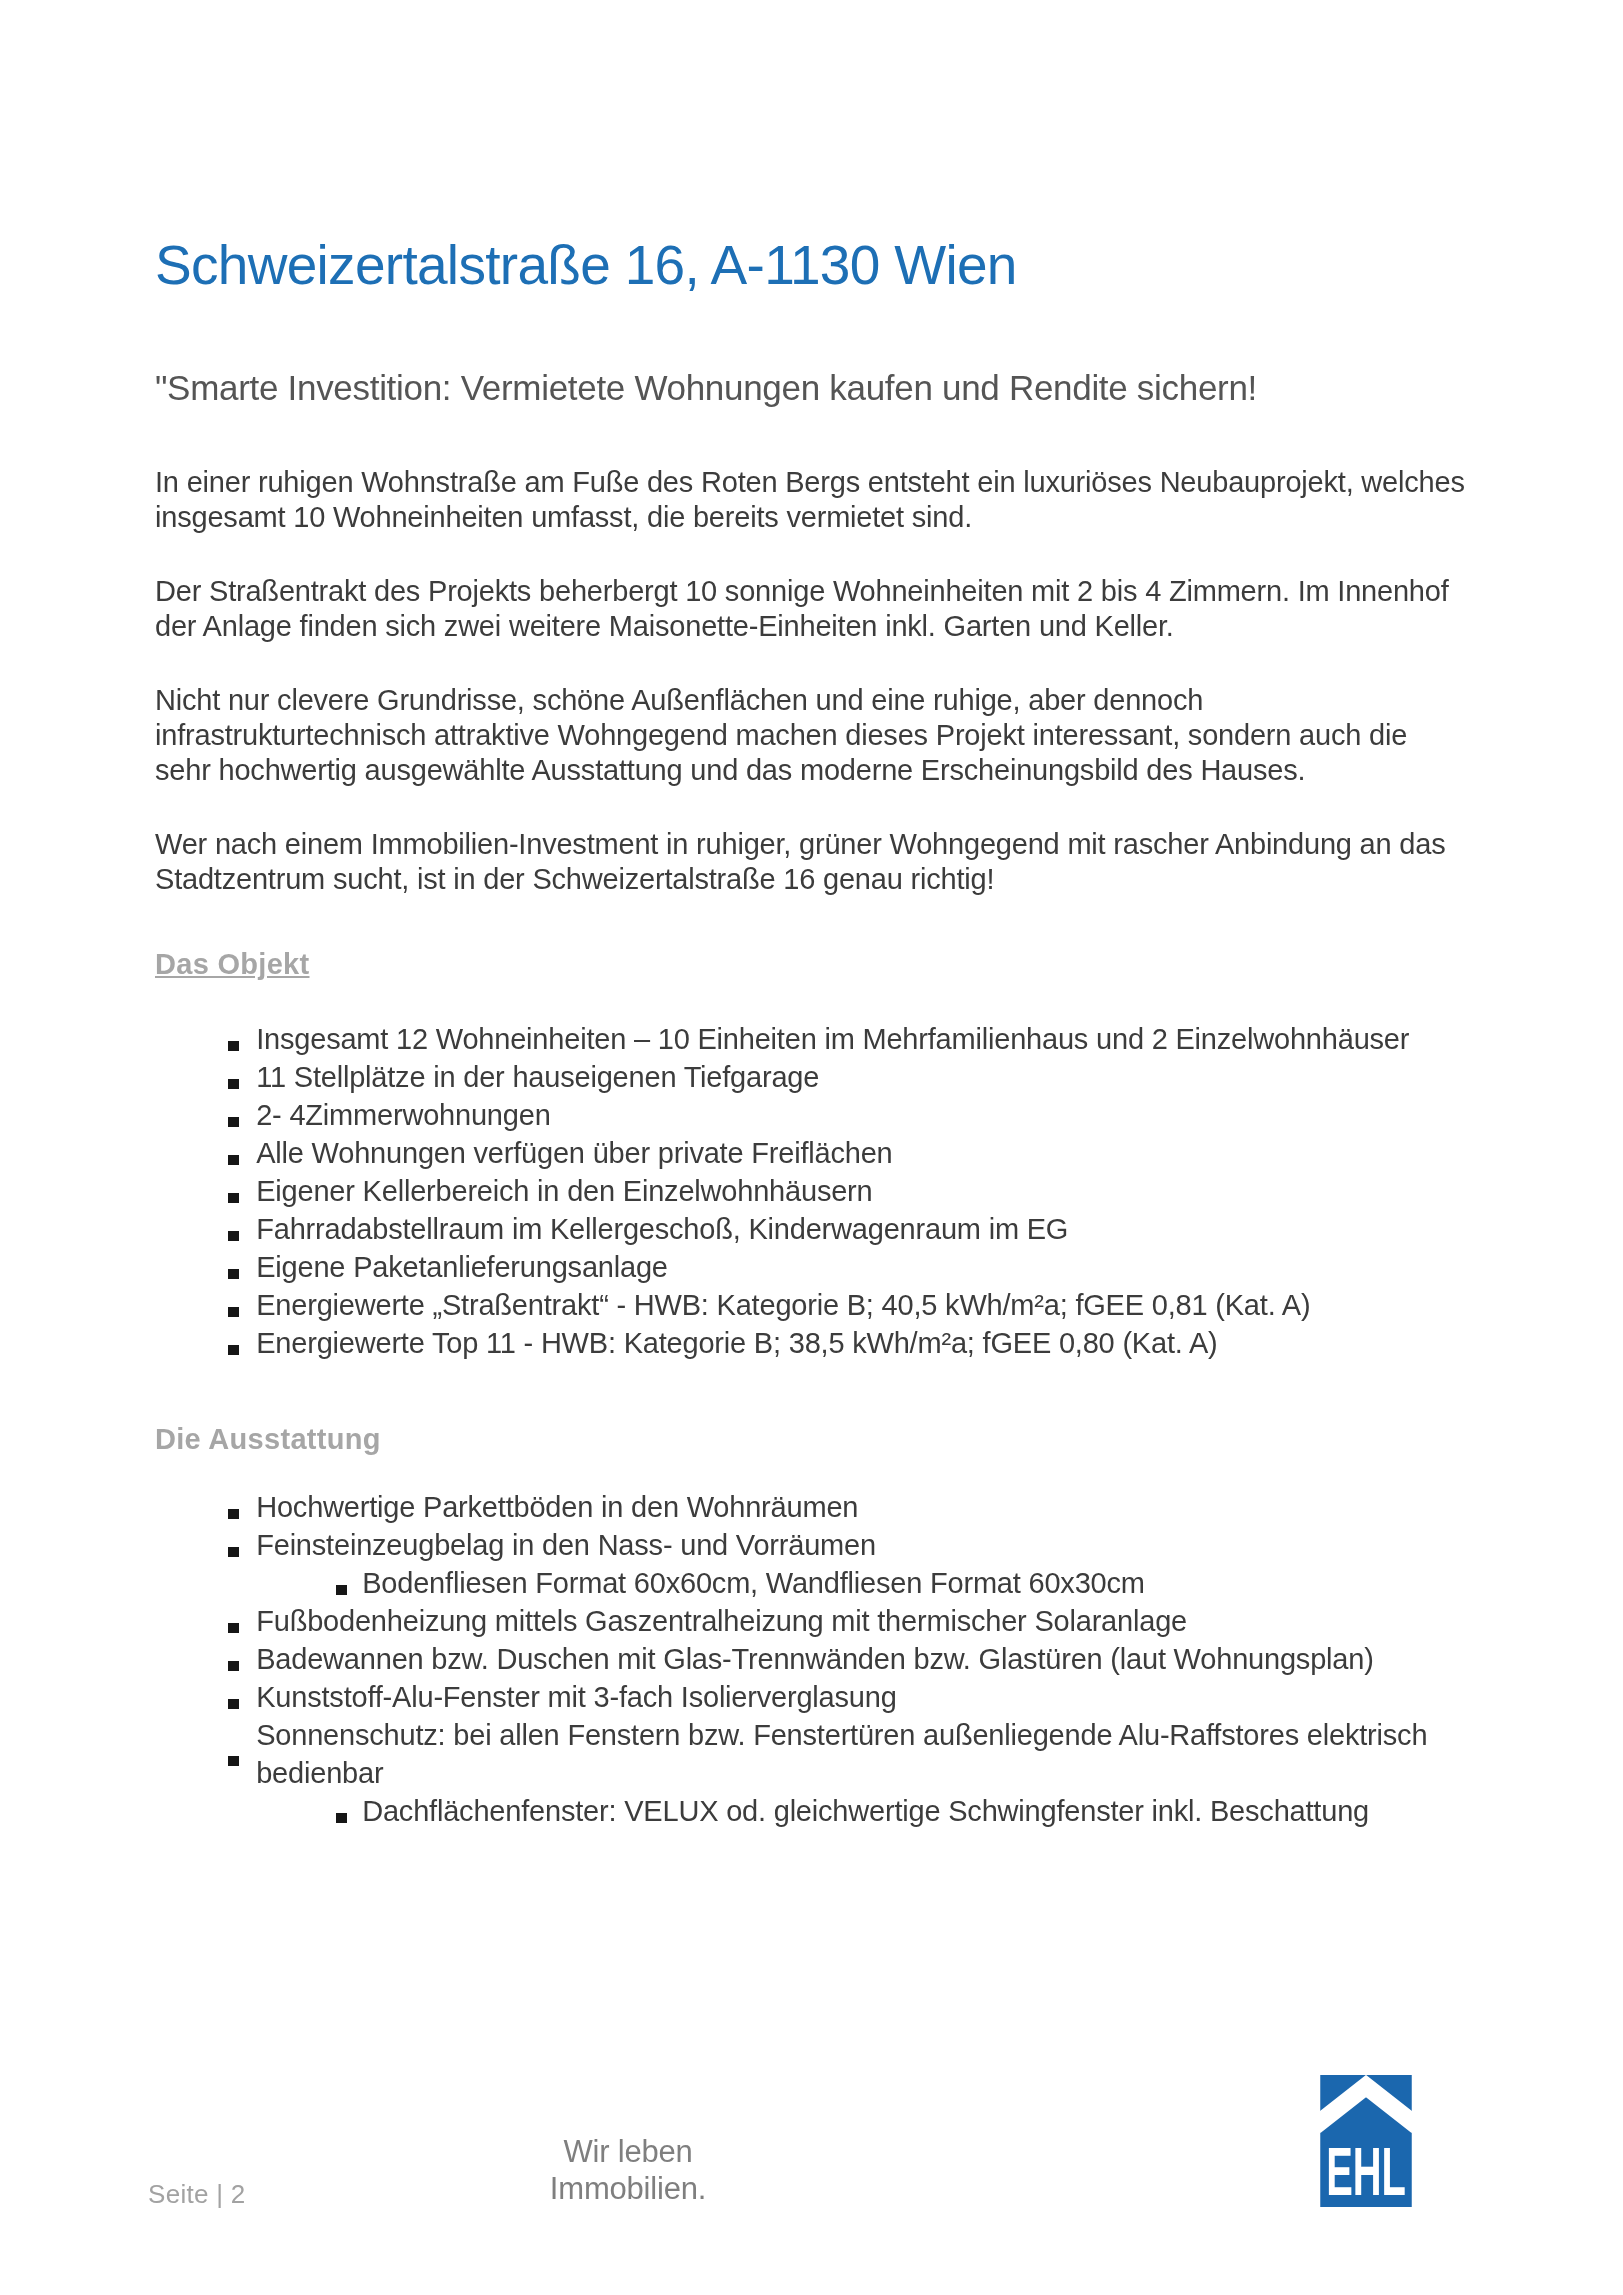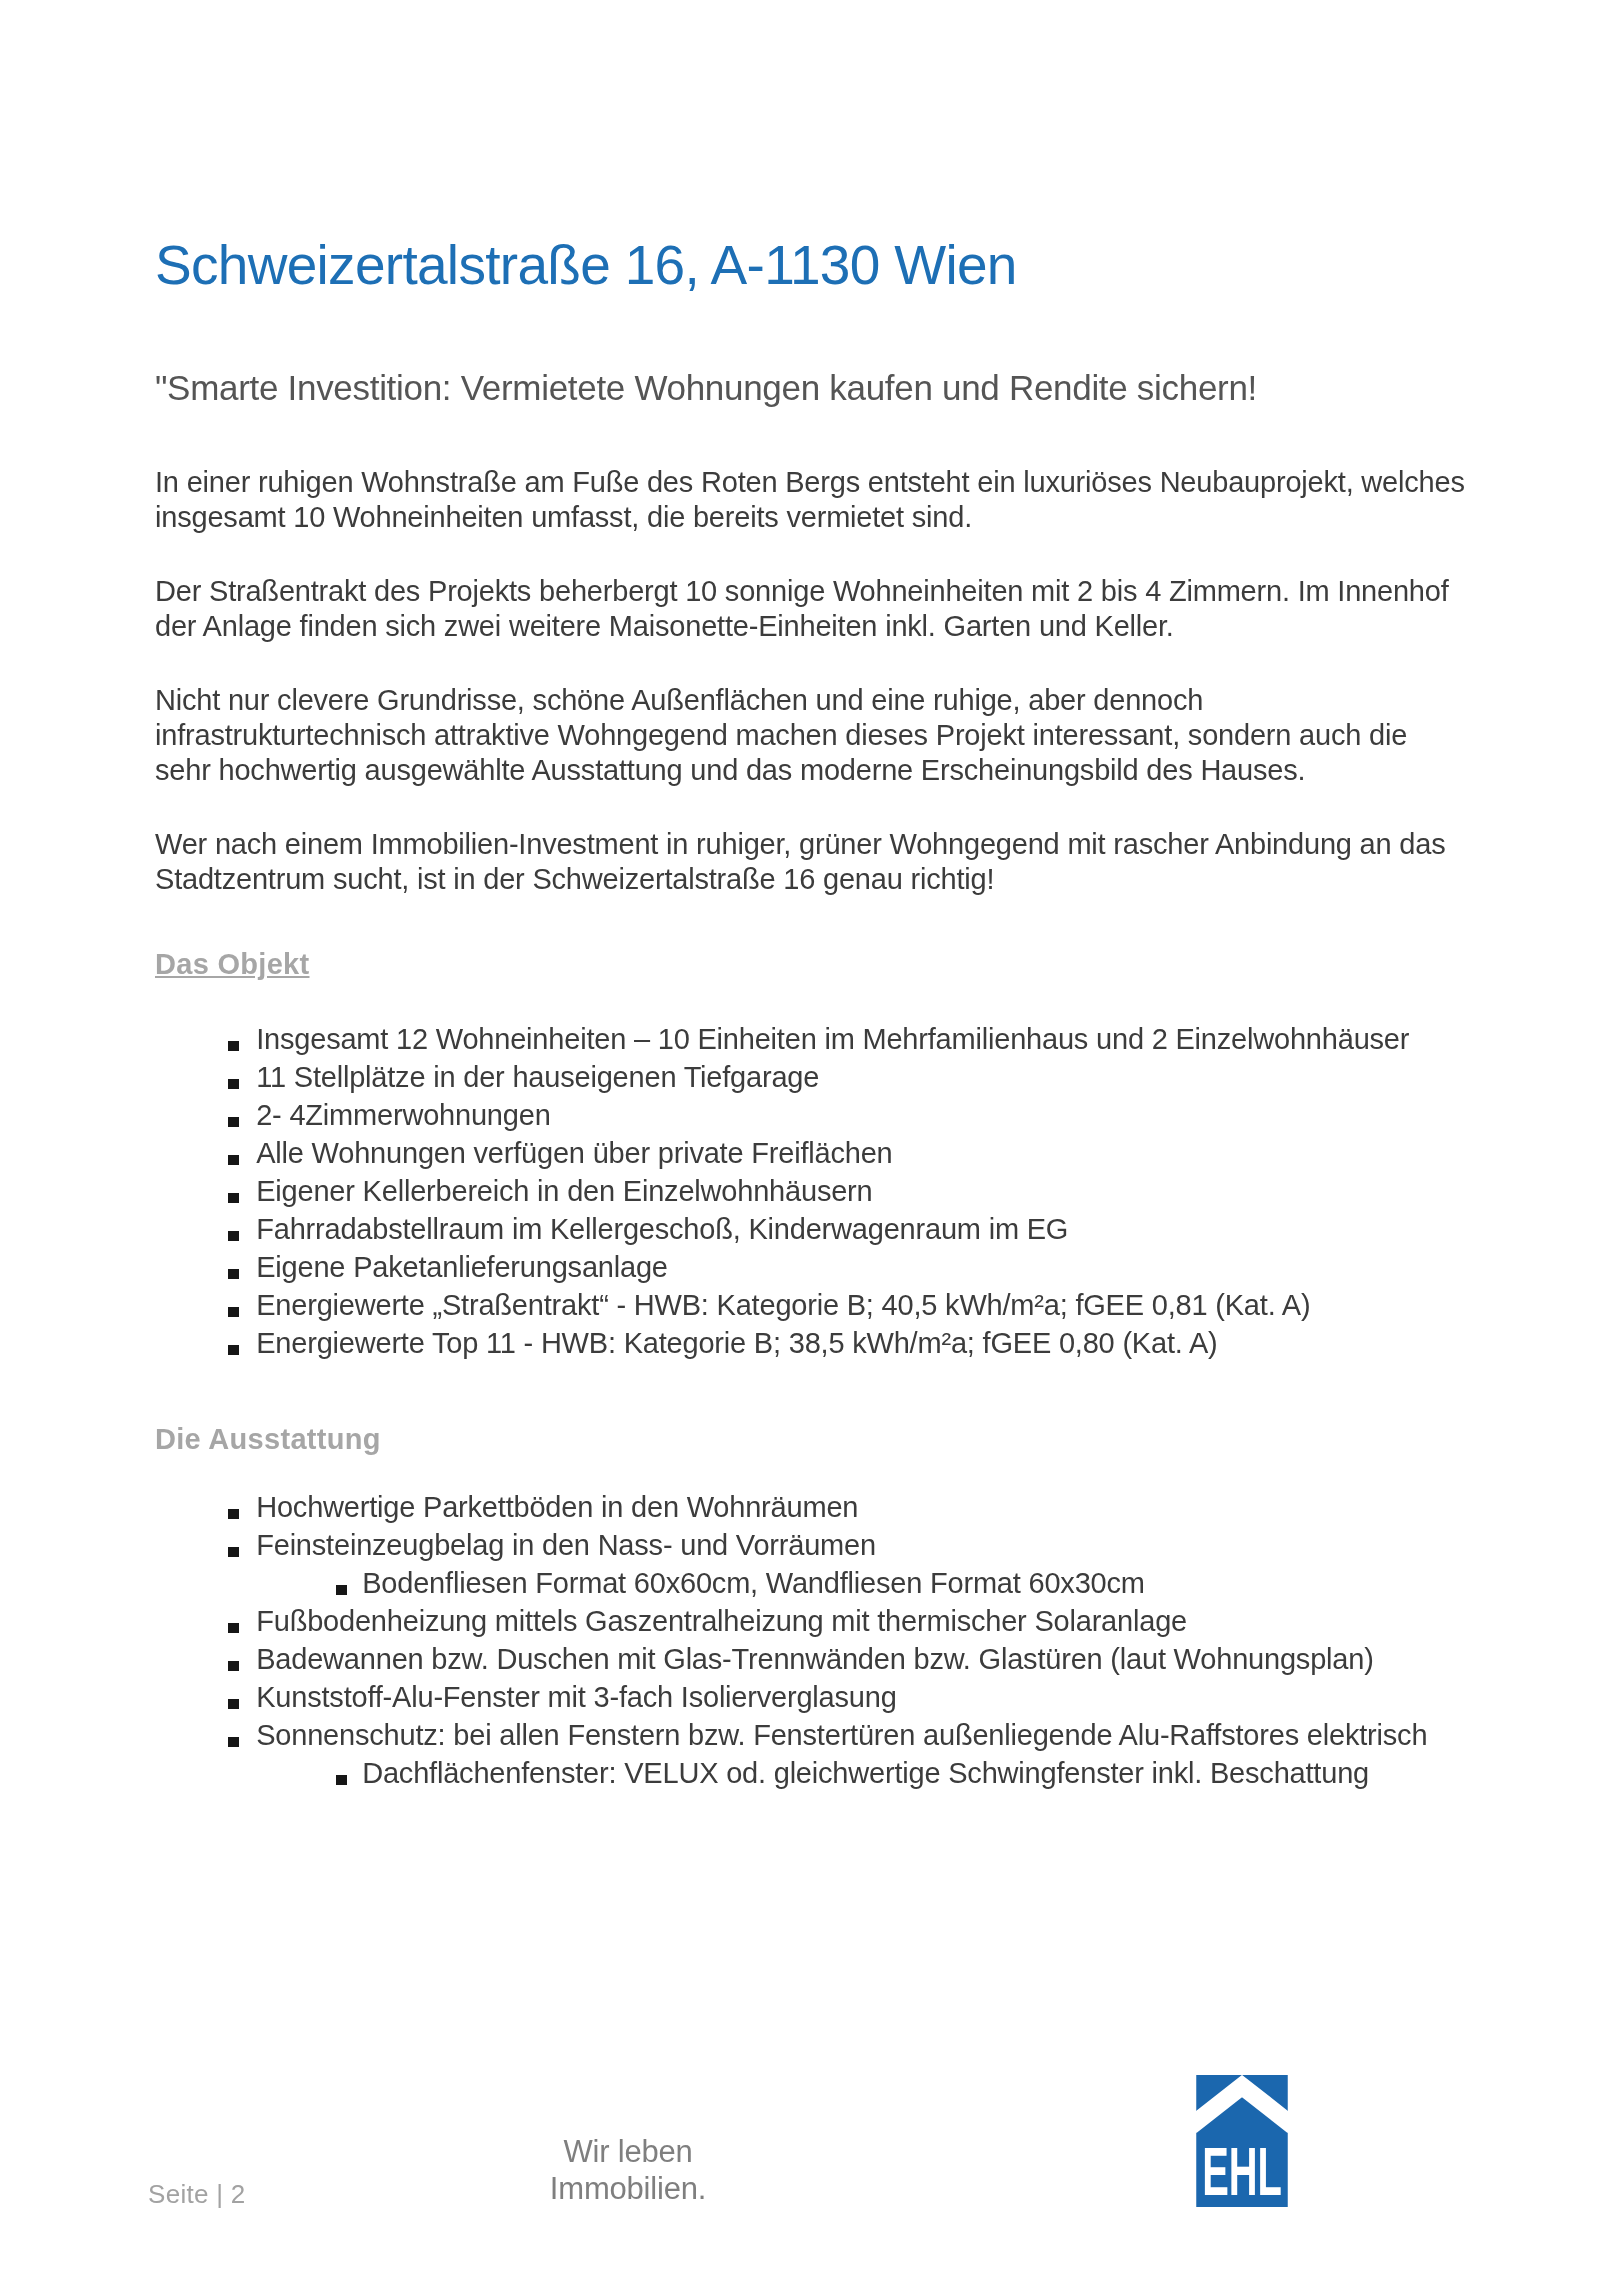--- a/index.html
+++ b/index.html
@@ -45,21 +45,21 @@
   .li.l2{padding-left:181px;}
   .li.l2 .sq{margin-right:15.7px;}
   .page-number{
     position:absolute;left:148px;top:2181px;font-size:26px;line-height:26px;
     color:var(--page-number-gray);letter-spacing:0.3px;
   }
   .tagline{
     position:absolute;left:0;top:2133px;width:1256px;text-align:center;
     font-size:31px;line-height:37px;color:var(--footer-gray);letter-spacing:-0.2px;
   }
-  .logo{position:absolute;left:1196px;top:2075px;width:92px;height:100px;}
+  .logo{position:absolute;left:1320px;top:2075px;width:92px;height:100px;}
   .logo svg{display:block;width:92px;height:132px;}
 </style>
 </head>
 <body>
 
 <div class="page">
   <div class="content">
 
     <h1 class="title">Schweizertalstraße 16, A-1130 Wien</h1>
 
@@ -178,20 +178,21 @@
         <div class="li l1">
           <span class="sq"></span>
           <div class="itext">
             <div class="tline">Kunststoff-Alu-Fenster mit 3-fach Isolierverglasung</div>
           </div>
         </div>
         <div class="li l1">
           <span class="sq"></span>
           <div class="itext">
             <div class="tline">Sonnenschutz: bei allen Fenstern bzw. Fenstertüren außenliegende Alu-Raffstores elektrisch</div>
+            <div class="tline">bedienbar</div>
           </div>
         </div>
         <div class="li l2">
           <span class="sq"></span>
           <div class="itext">
             <div class="tline">Dachflächenfenster: VELUX od. gleichwertige Schwingfenster inkl. Beschattung</div>
           </div>
         </div>
       </div>
 

